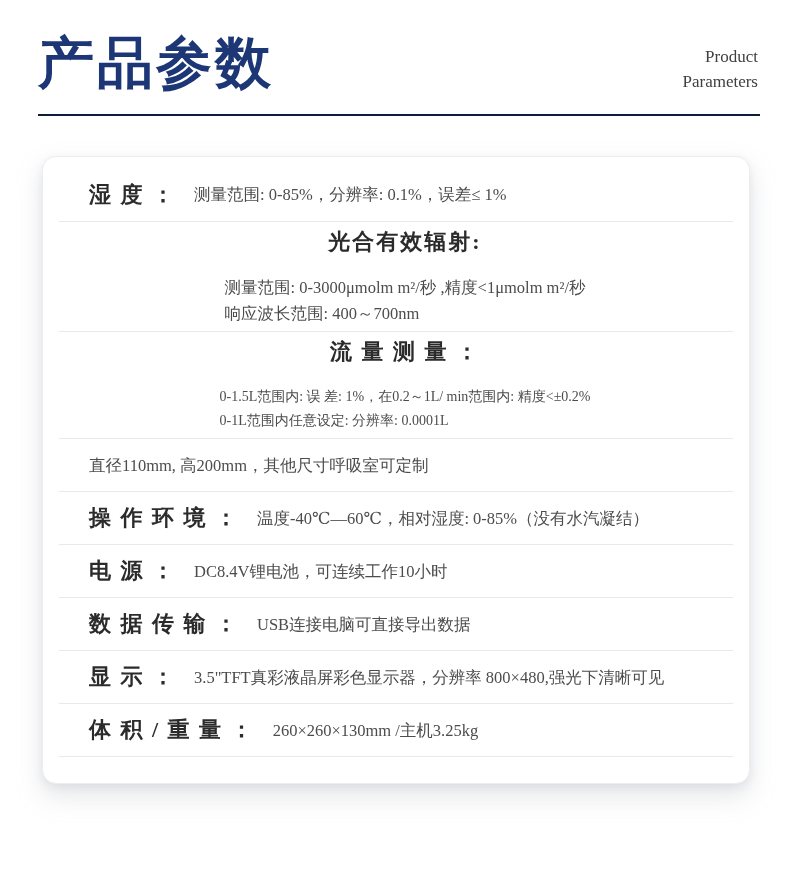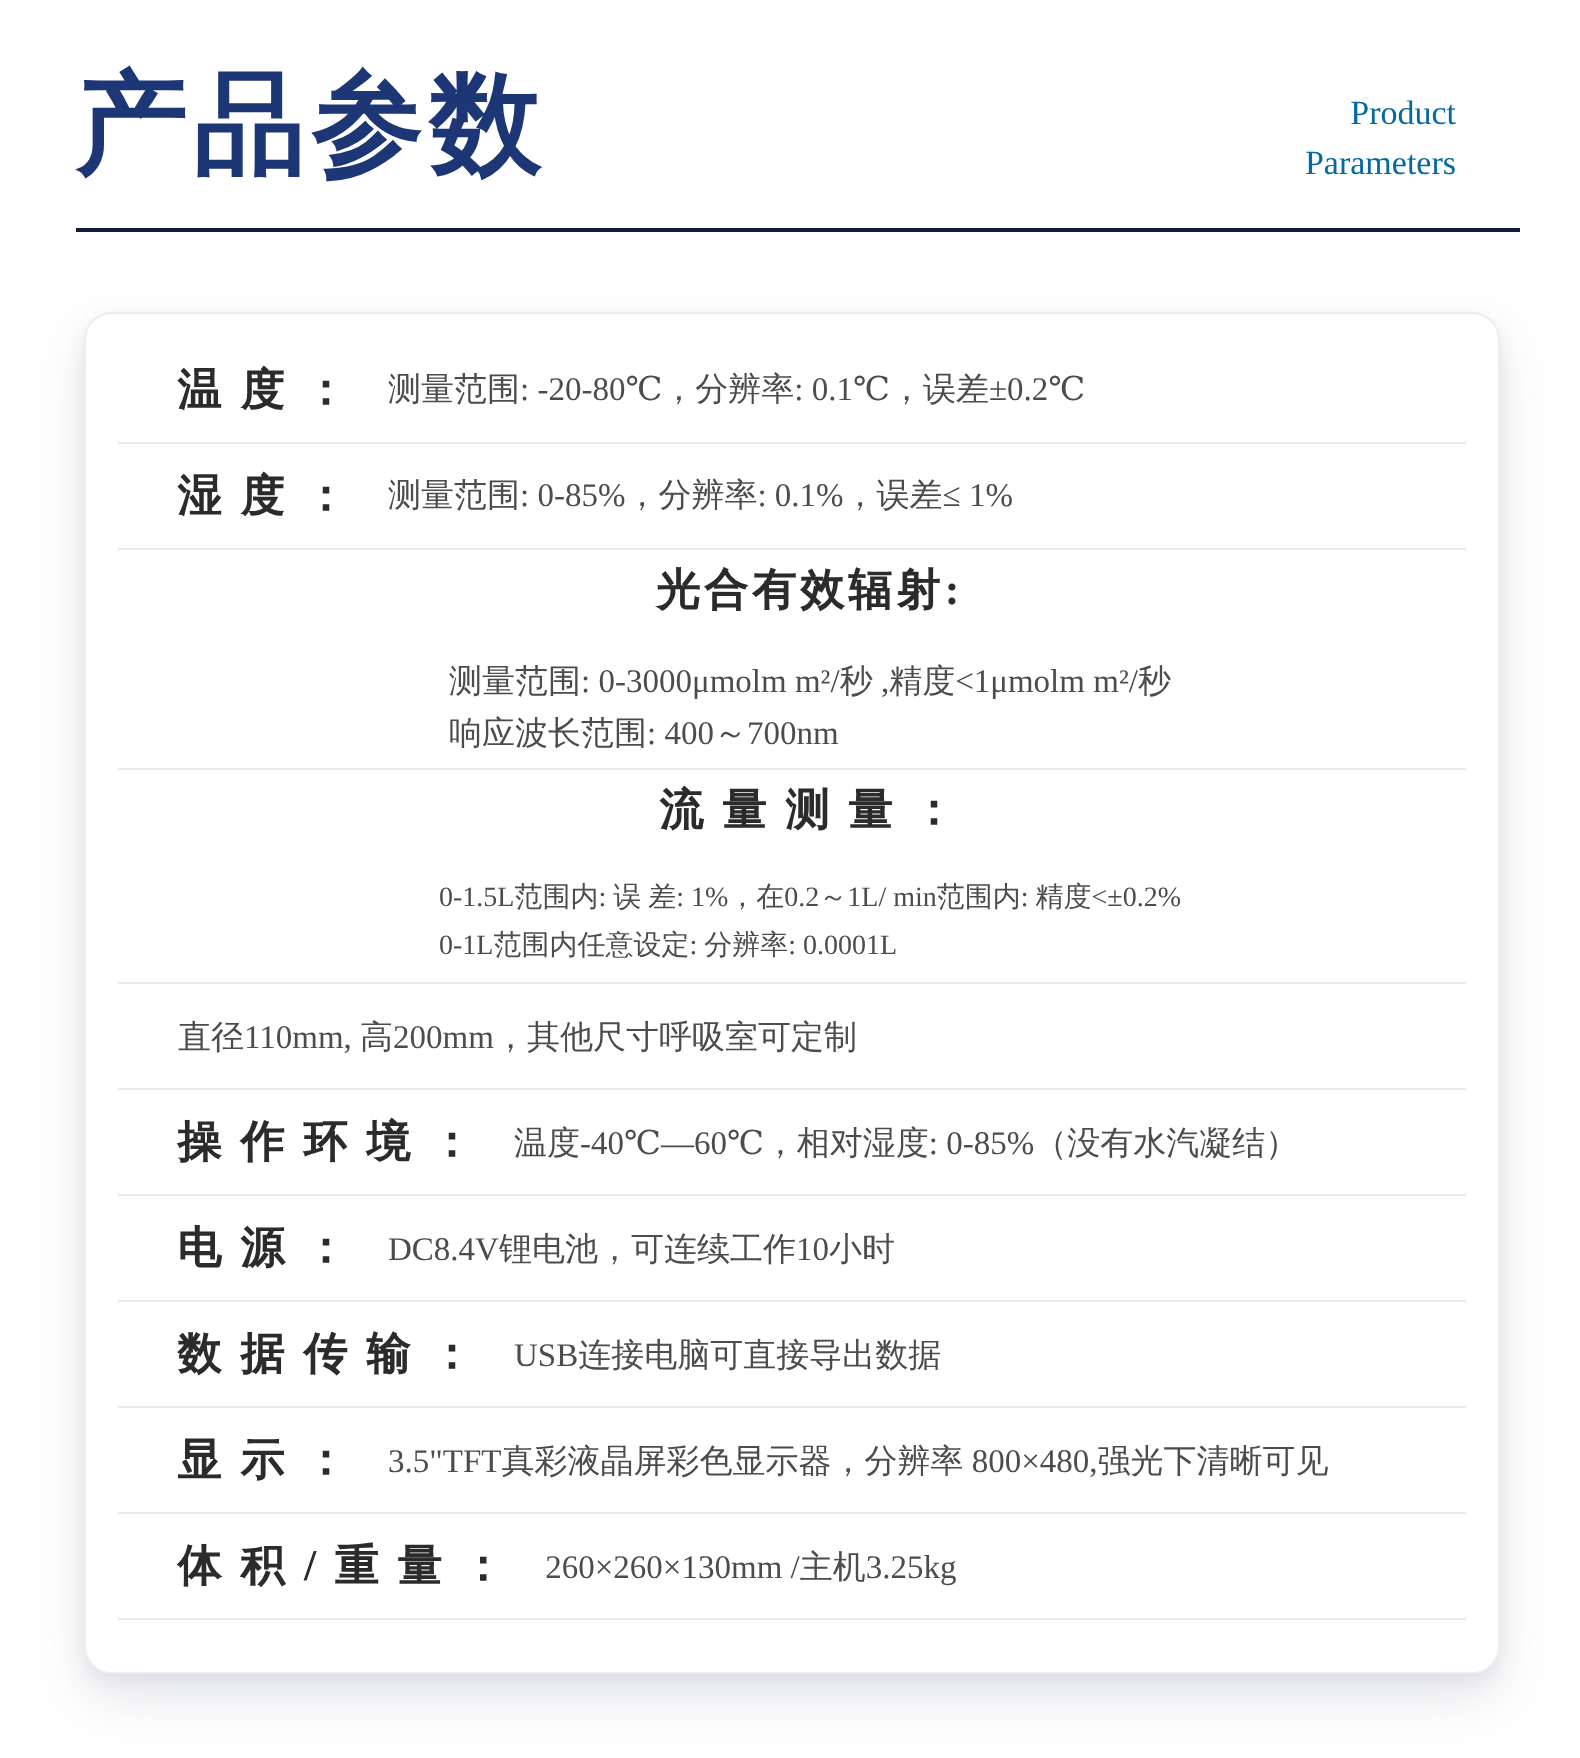--- a/index.html
+++ b/index.html
@@ -7,28 +7,28 @@
   html,body { margin:0; padding:0; }
   body {
     width:790px; height:879px; overflow:hidden;
     background:#ffffff;
     font-family:"Liberation Serif","DejaVu Serif",serif;
   }
   .page { width:790px; height:879px; position:relative; }
 
   .header {
     display:flex; justify-content:space-between; align-items:center;
-    padding:28px 62px 0 38px;
+    padding:28px 32px 0 38px;
   }
   .title {
     margin:0; font-size:56px; line-height:1.25; font-weight:bold;
     color:var(--accent); letter-spacing:3px;
   }
   .subtitle {
-    text-align:right; font-size:17px; line-height:1.5; color:#0369a1;margin-top:12px;
+    text-align:right; font-size:17px; line-height:1.5; color:#404040;margin-top:12px;
   }
 
   .rule { height:2px; background:#111c3d; margin:16px 30px 0 38px; }
 
   .card {
     margin:40px 40px 0 42px;
     background:#ffffff;
     border:1px solid #ededf0;
     border-radius:14px;
     box-shadow:0 12px 26px rgba(160,165,180,.28), 0 3px 8px rgba(160,165,180,.18);
@@ -64,24 +64,20 @@
       <div>Product</div>
       <div>Parameters</div>
     </div>
   </header>
 
   <div class="rule"></div>
 
   <section class="card">
     <div id="rows">
         <div class="row">
-    <div class="row-label">温 度 ：</div>
-    <div class="row-value">测量范围: -20-80℃，分辨率: 0.1℃，误差±0.2℃</div>
-  </div>
-        <div class="row">
     <div class="row-label">湿 度 ：</div>
     <div class="row-value">测量范围: 0-85%，分辨率: 0.1%，误差≤ 1%</div>
   </div>
         <div class="row multi">
     <div class="row-label">光合有效辐射:</div>
     <div class="row-value">测量范围: 0-3000μmolm m²/秒 ,精度&lt;1μmolm m²/秒
 响应波长范围: 400～700nm</div>
   </div>
         <div class="row multi">
     <div class="row-label">流 量 测 量 ：</div>

